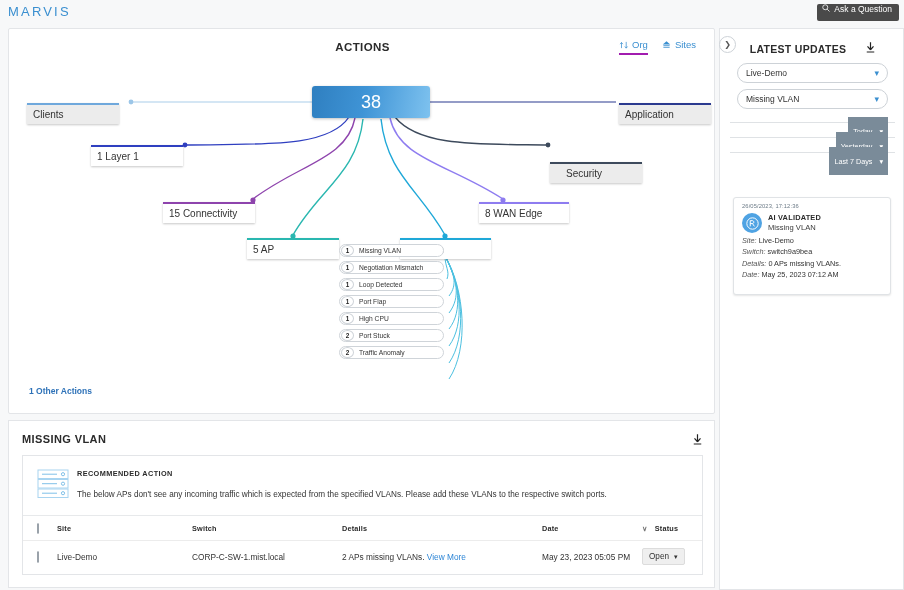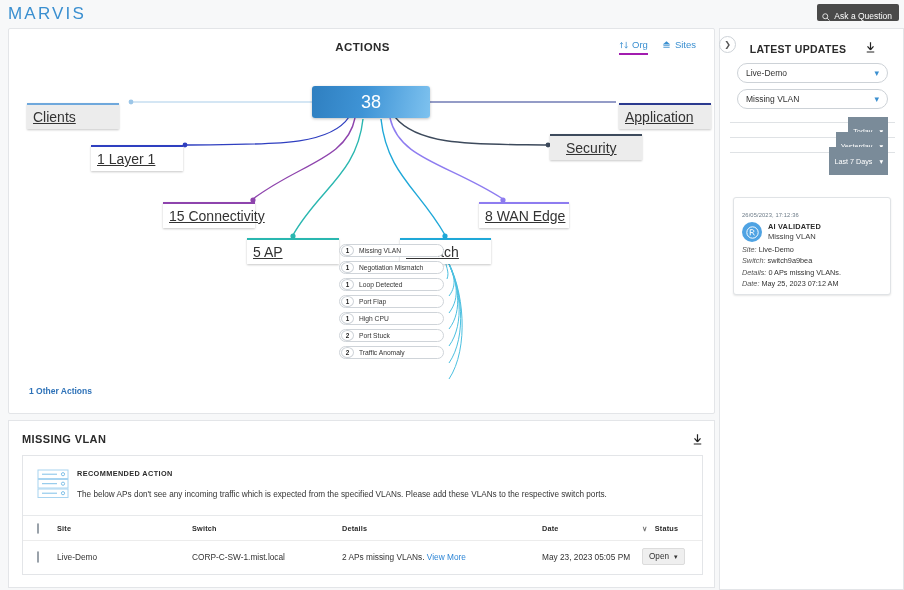--- a/index.html
+++ b/index.html
@@ -11,29 +11,29 @@
   }
   #root { position: relative; width: 904px; height: 590px; }
 
   
   .topbar {
     position: absolute; left: 0; top: 0; width: 904px; height: 28px;
     background: #f7f8f9;
   }
   .brand {
     position: absolute; left: 8px; top: 4px;
-    font-size: 17px; letter-spacing: 2.2px; color: #3a8fd0;
+    font-size: 13px; letter-spacing: 2.2px; color: #3a8fd0;
     font-weight: 400;
   }
   .ask-btn {
     position: absolute; right: 5px; top: 4px;
     height: 17px; padding: 0 7px 0 5px;
     background: #4a4a4a; color: #fff;
     border-radius: 2px; font-size: 8.5px;
-    display: flex; align-items: flex-end; gap: 4px;
+    display: flex; align-items: flex-start; gap: 4px;
     cursor: pointer;
   }
   .ask-btn svg { display: block; }
 
   
   .card-main {
     position: absolute; left: 8px; top: 28px;
     width: 707px; height: 386px;
     background: #fff; border: 1px solid #e3e5e8; border-radius: 2px;
   }
@@ -60,24 +60,24 @@
     box-shadow: 0 1px 3px rgba(0,0,0,.25);
     display: flex; align-items: center; justify-content: center;
     color: #fff; font-size: 18px; cursor: pointer;
   }
 
   
   .node {
     position: absolute;
     background: #fff;
     box-shadow: 0 1px 2px rgba(0,0,0,.22);
-    font-size: 14px; color: #333;
+    font-size: 10px; color: #333;
     padding: 4px 5px 4px 6px;
     border-top-width: 2px; border-top-style: solid;
-    cursor: pointer; white-space: nowrap; text-decoration: underline;
+    cursor: pointer; white-space: nowrap;
   }
   .node.grey { background: #ececec; }
 
   
   .pill {
     position: absolute; left: 330px;
     width: 105px; height: 13px;
     border: 1px solid #cfd4d9; border-radius: 7px;
     background: #fff; display: flex; align-items: center;
     font-size: 6.7px; color: #333; cursor: pointer;
@@ -126,21 +126,21 @@
   .daterow .chip {
     position: absolute; right: 7px; top: 0; height: 28px;
     background: #7a8b99; color: #fff; font-size: 7.2px;
     display: flex; align-items: center; gap: 7px; padding: 0 5px;
     cursor: pointer;
   }
   .update-card {
     position: absolute; left: 13px; top: 168px; width: 158px; height: 98px;
     background: #fff; border: 1px solid #e0e3e6; border-radius: 3px;
     box-shadow: 0 1px 2px rgba(0,0,0,.10);
-    padding: 14px 8px;
+    padding: 5px 8px;
   }
   .uc-time { font-size: 5.8px; color: #6c7b87; letter-spacing: .1px; }
   .uc-row { display: flex; align-items: flex-start; gap: 6px; margin-top: 4px; }
   .uc-avatar {
     width: 20px; height: 20px; border-radius: 50%;
     background: #4fa3e3; display: flex; align-items: center; justify-content: center;
     flex: 0 0 20px;
   }
   .uc-title { font-size: 7.4px; font-weight: bold; color: #2b2b2b; letter-spacing: .2px; }
   .uc-sub { font-size: 7.6px; color: #3a3a3a; margin-top: 1px; }
@@ -263,21 +263,21 @@
 
     <div class="node grey" style="left:18px; top:74px; width:92px; border-top-color:#6fa8dc;">
       <span>Clients</span>
     </div>
     <div class="node grey" style="left:610px; top:74px; width:92px; border-top-color:#2b3a8f;">
       <span>Application</span>
     </div>
     <div class="node" style="left:82px; top:116px; width:92px; border-top-color:#2f3fc0;">
       <span>1 Layer 1</span>
     </div>
-    <div class="node grey" style="left:541px; top:105px; width:92px; border-top-color:#3d4a5c;padding-left:16px;">
+    <div class="node grey" style="left:541px; top:133px; width:92px; border-top-color:#3d4a5c;padding-left:16px;">
       <span>Security</span>
     </div>
     <div class="node" style="left:154px; top:173px; width:92px; border-top-color:#8e44ad;">
       <span>15 Connectivity</span>
     </div>
     <div class="node" style="left:470px; top:173px; width:90px; border-top-color:#8e7cf0;">
       <span>8 WAN Edge</span>
     </div>
     <div class="node" style="left:238px; top:209px; width:92px; border-top-color:#2ab7b0;">
       <span>5 AP</span>

